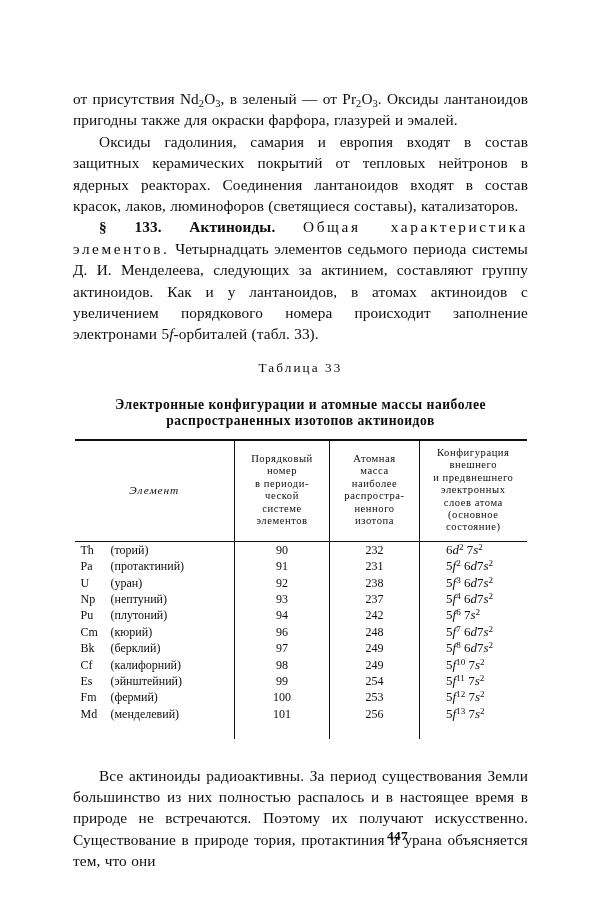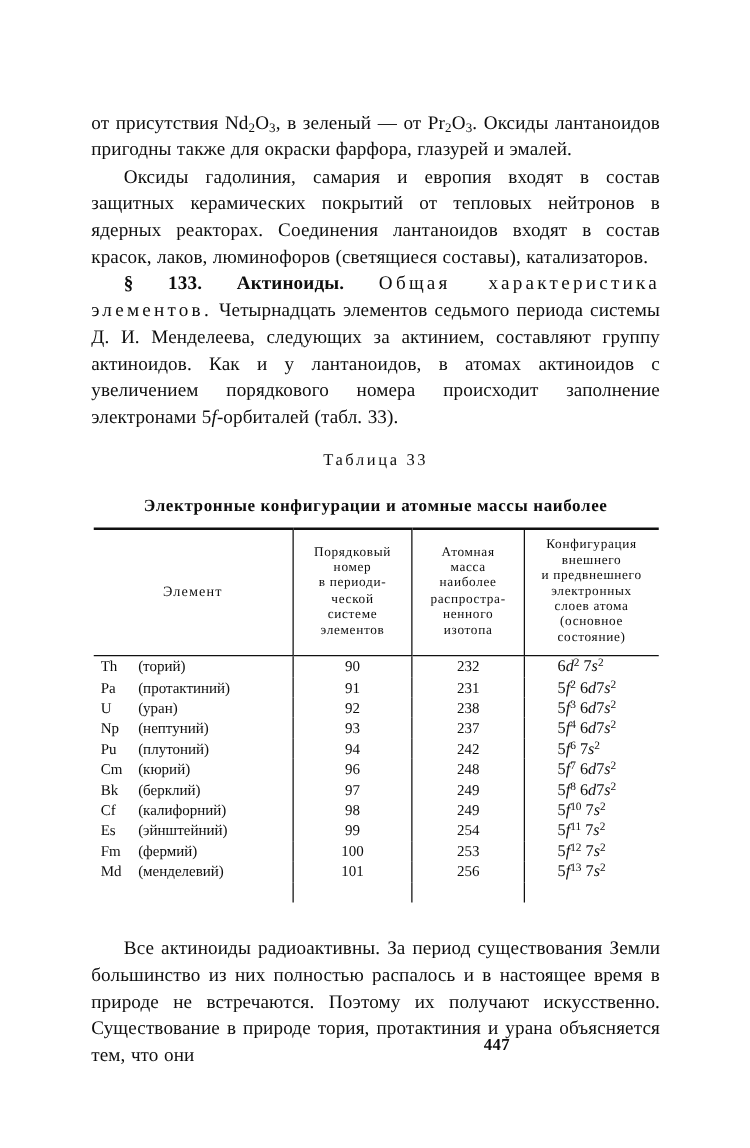--- a/index.html
+++ b/index.html
@@ -94,20 +94,21 @@
     letter-spacing: 0.55px;
     vertical-align: middle;
     padding: 6px 3px 7px 3px;
     border-top: 2.2px solid #101010;
     border-bottom: 1.9px solid #101010;
   }
   table.actinoid thead th.c-elem {
     text-align: center;
     font-size: 11.4px;
     letter-spacing: 0.9px;
+    font-style: italic;
   }
   table.actinoid thead th.vr { border-left: 1.5px solid #101010; }
 
   table.actinoid tbody td {
     font-size: 12px;
     line-height: 15.4px;
     padding: 0 4px;
     vertical-align: baseline;
   }
   table.actinoid tbody td.vr { border-left: 1.5px solid #101010; }
@@ -165,20 +166,21 @@
     <p class="para"><span>от присутствия Nd</span><sub>2</sub><span>O</span><sub>3</sub><span>, в зеленый — от Pr</span><sub>2</sub><span>O</span><sub>3</sub><span>. Оксиды лантаноидов пригодны также для окраски фарфора, глазурей и эмалей.</span></p>
 
     <p class="para indent">Оксиды гадолиния, самария и европия входят в состав защитных керамических покрытий от тепловых нейтронов в ядерных реакторах. Соединения лантаноидов входят в состав красок, лаков, люминофоров (светящиеся составы), катализаторов.</p>
 
     <p class="para indent"><span class="sect-num">§ 133. Актиноиды.</span> <span class="spaced">Общая характеристика</span> <span class="spaced">элементов.</span> <span>Четырнадцать элементов седьмого периода системы Д. И. Менделеева, следующих за актинием, составляют группу актиноидов. Как и у лантаноидов, в атомах актиноидов с увеличением порядкового номера происходит заполнение электронами 5</span><span class="ital">f</span><span>-орбиталей (табл. 33).</span></p>
 
     <div class="table-block">
       <div class="tbl-num">Таблица 33</div>
       <div class="tbl-title">
         <span>Электронные конфигурации и атомные массы наиболее</span><br>
+        <span>распространенных изотопов актиноидов</span>
       </div>
 
       <table class="actinoid">
         <colgroup>
           <col style="width:160px">
           <col style="width:95px">
           <col style="width:90px">
           <col style="width:107px">
         </colgroup>
         <thead>

